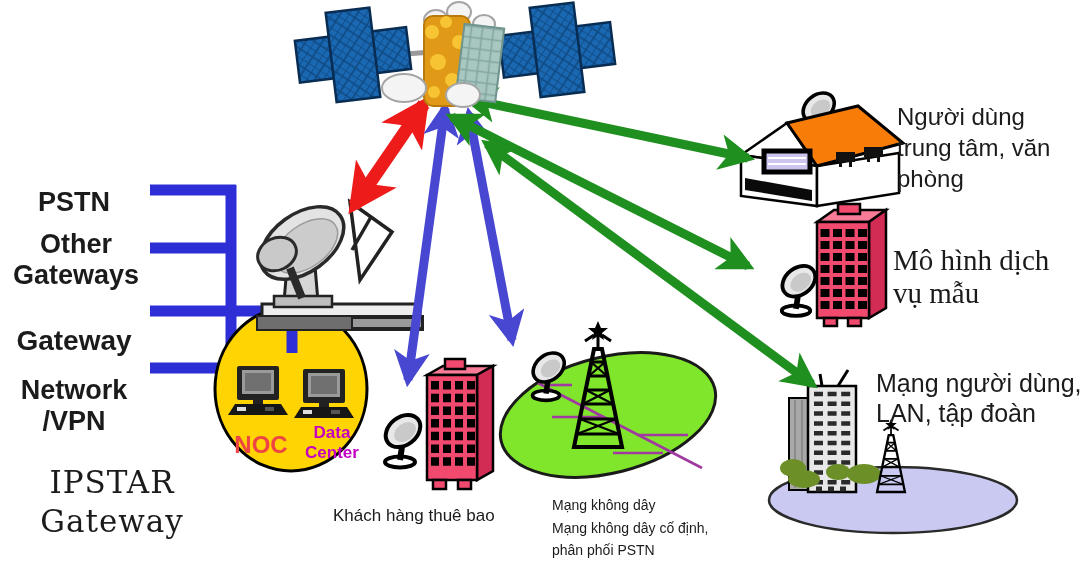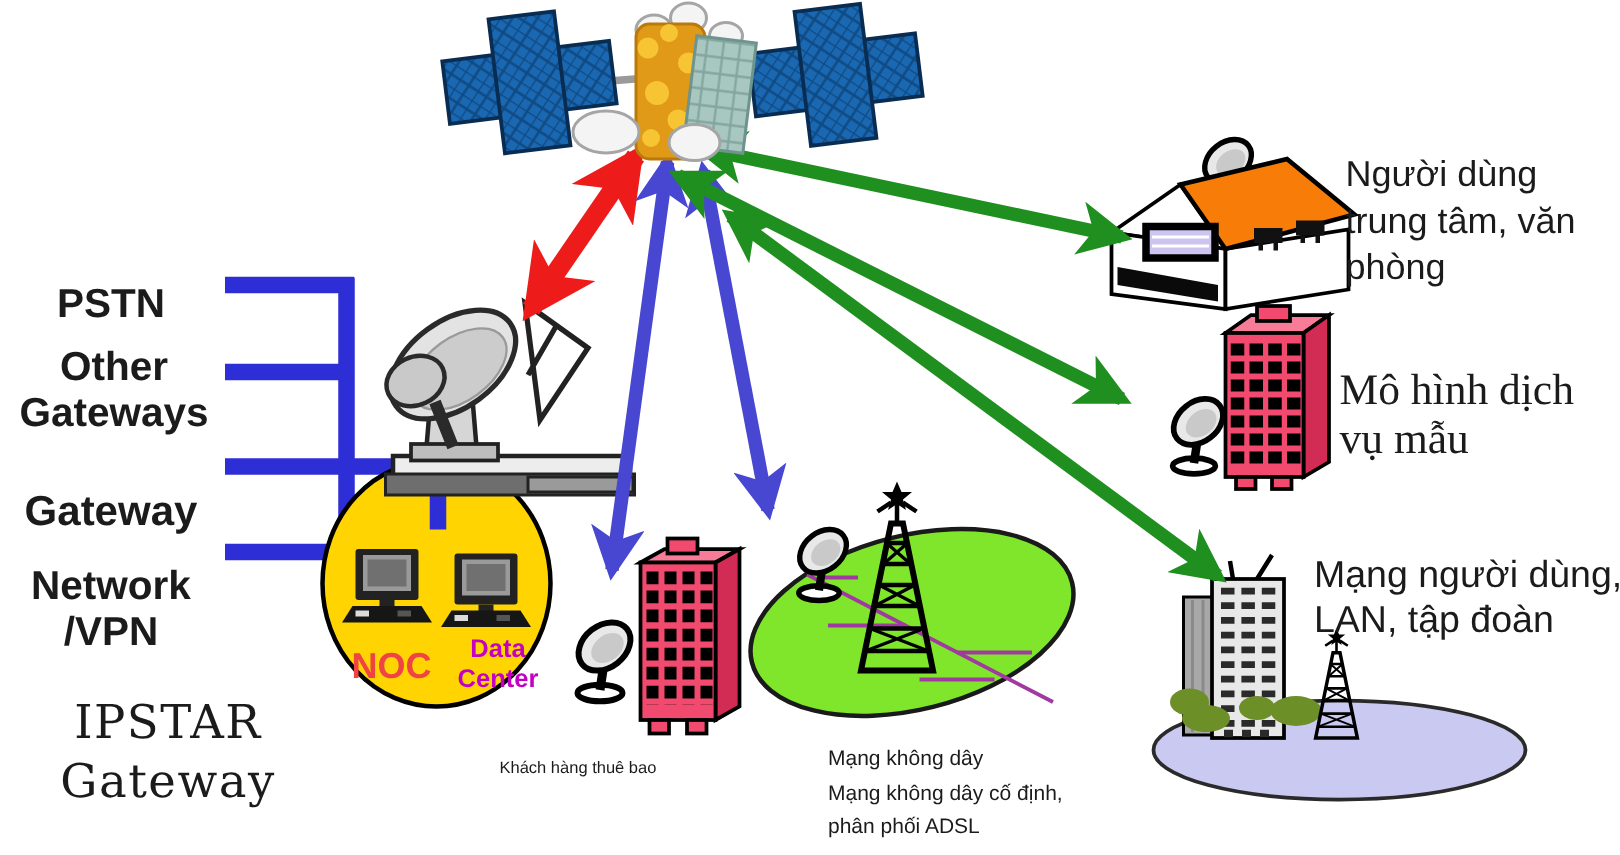--- a/index.html
+++ b/index.html
@@ -12,21 +12,21 @@
   .serif{font-family:"Liberation Serif",serif;}
   .ctr{text-align:center;margin-top:19px;}
   #lbl-pstn{left:8px;top:168px;width:132px;font-size:27px;}
   #lbl-othergw{left:0px;top:210px;width:152px;font-size:27px;line-height:31px;}
   #lbl-internet{left:4px;top:306px;width:140px;font-size:28px;}
   #lbl-network{left:4px;top:356px;width:140px;font-size:27px;line-height:31px;}
   #lbl-ipstar{left:14px;top:444px;width:196px;font-family:"DejaVu Serif",serif;
               font-weight:normal;font-size:31px;line-height:39px;letter-spacing:1px;}
   #lbl-noc{left:224px;top:412px;width:74px;font-size:24px;color:#ef4444;}
   #lbl-datacenter{left:290px;top:404px;width:84px;font-size:17px;line-height:20px;color:#c400c4;}
-  #cap-subscriber{left:333px;top:506px;width:220px;font-size:11px;}
+  #cap-subscriber{left:333px;top:506px;width:220px;font-size:17px;}
   #cap-wireless{left:552px;top:494px;width:240px;font-size:14px;line-height:22.5px;}
   #cap-central{left:897px;top:101px;width:178px;font-size:24px;line-height:31px;}
   #cap-service{left:893px;top:244px;width:192px;font-size:29px;line-height:33px;}
   #cap-corp{left:876px;top:368px;width:206px;font-size:25px;line-height:30px;}
 </style>
 </head>
 <body>
 
 <div class="stage">
 
@@ -258,21 +258,21 @@
 <div class="cap sansb ctr" id="lbl-datacenter">
   <div>Data</div>
   <div>Center</div>
 </div>
 
 <div class="cap" id="cap-subscriber">Khách hàng thuê bao</div>
 
 <div class="cap" id="cap-wireless">
   <div>Mạng không dây</div>
   <div>Mạng không dây cố định,</div>
-  <div>phân phối ADSL</div>
+  <div>phân phối PSTN</div>
 </div>
 
 <div class="cap" id="cap-central">
   <div>Người dùng</div>
   <div>trung tâm, văn</div>
   <div>phòng</div>
 </div>
 
 <div class="cap serif" id="cap-service">
   <div>Mô hình dịch</div>

